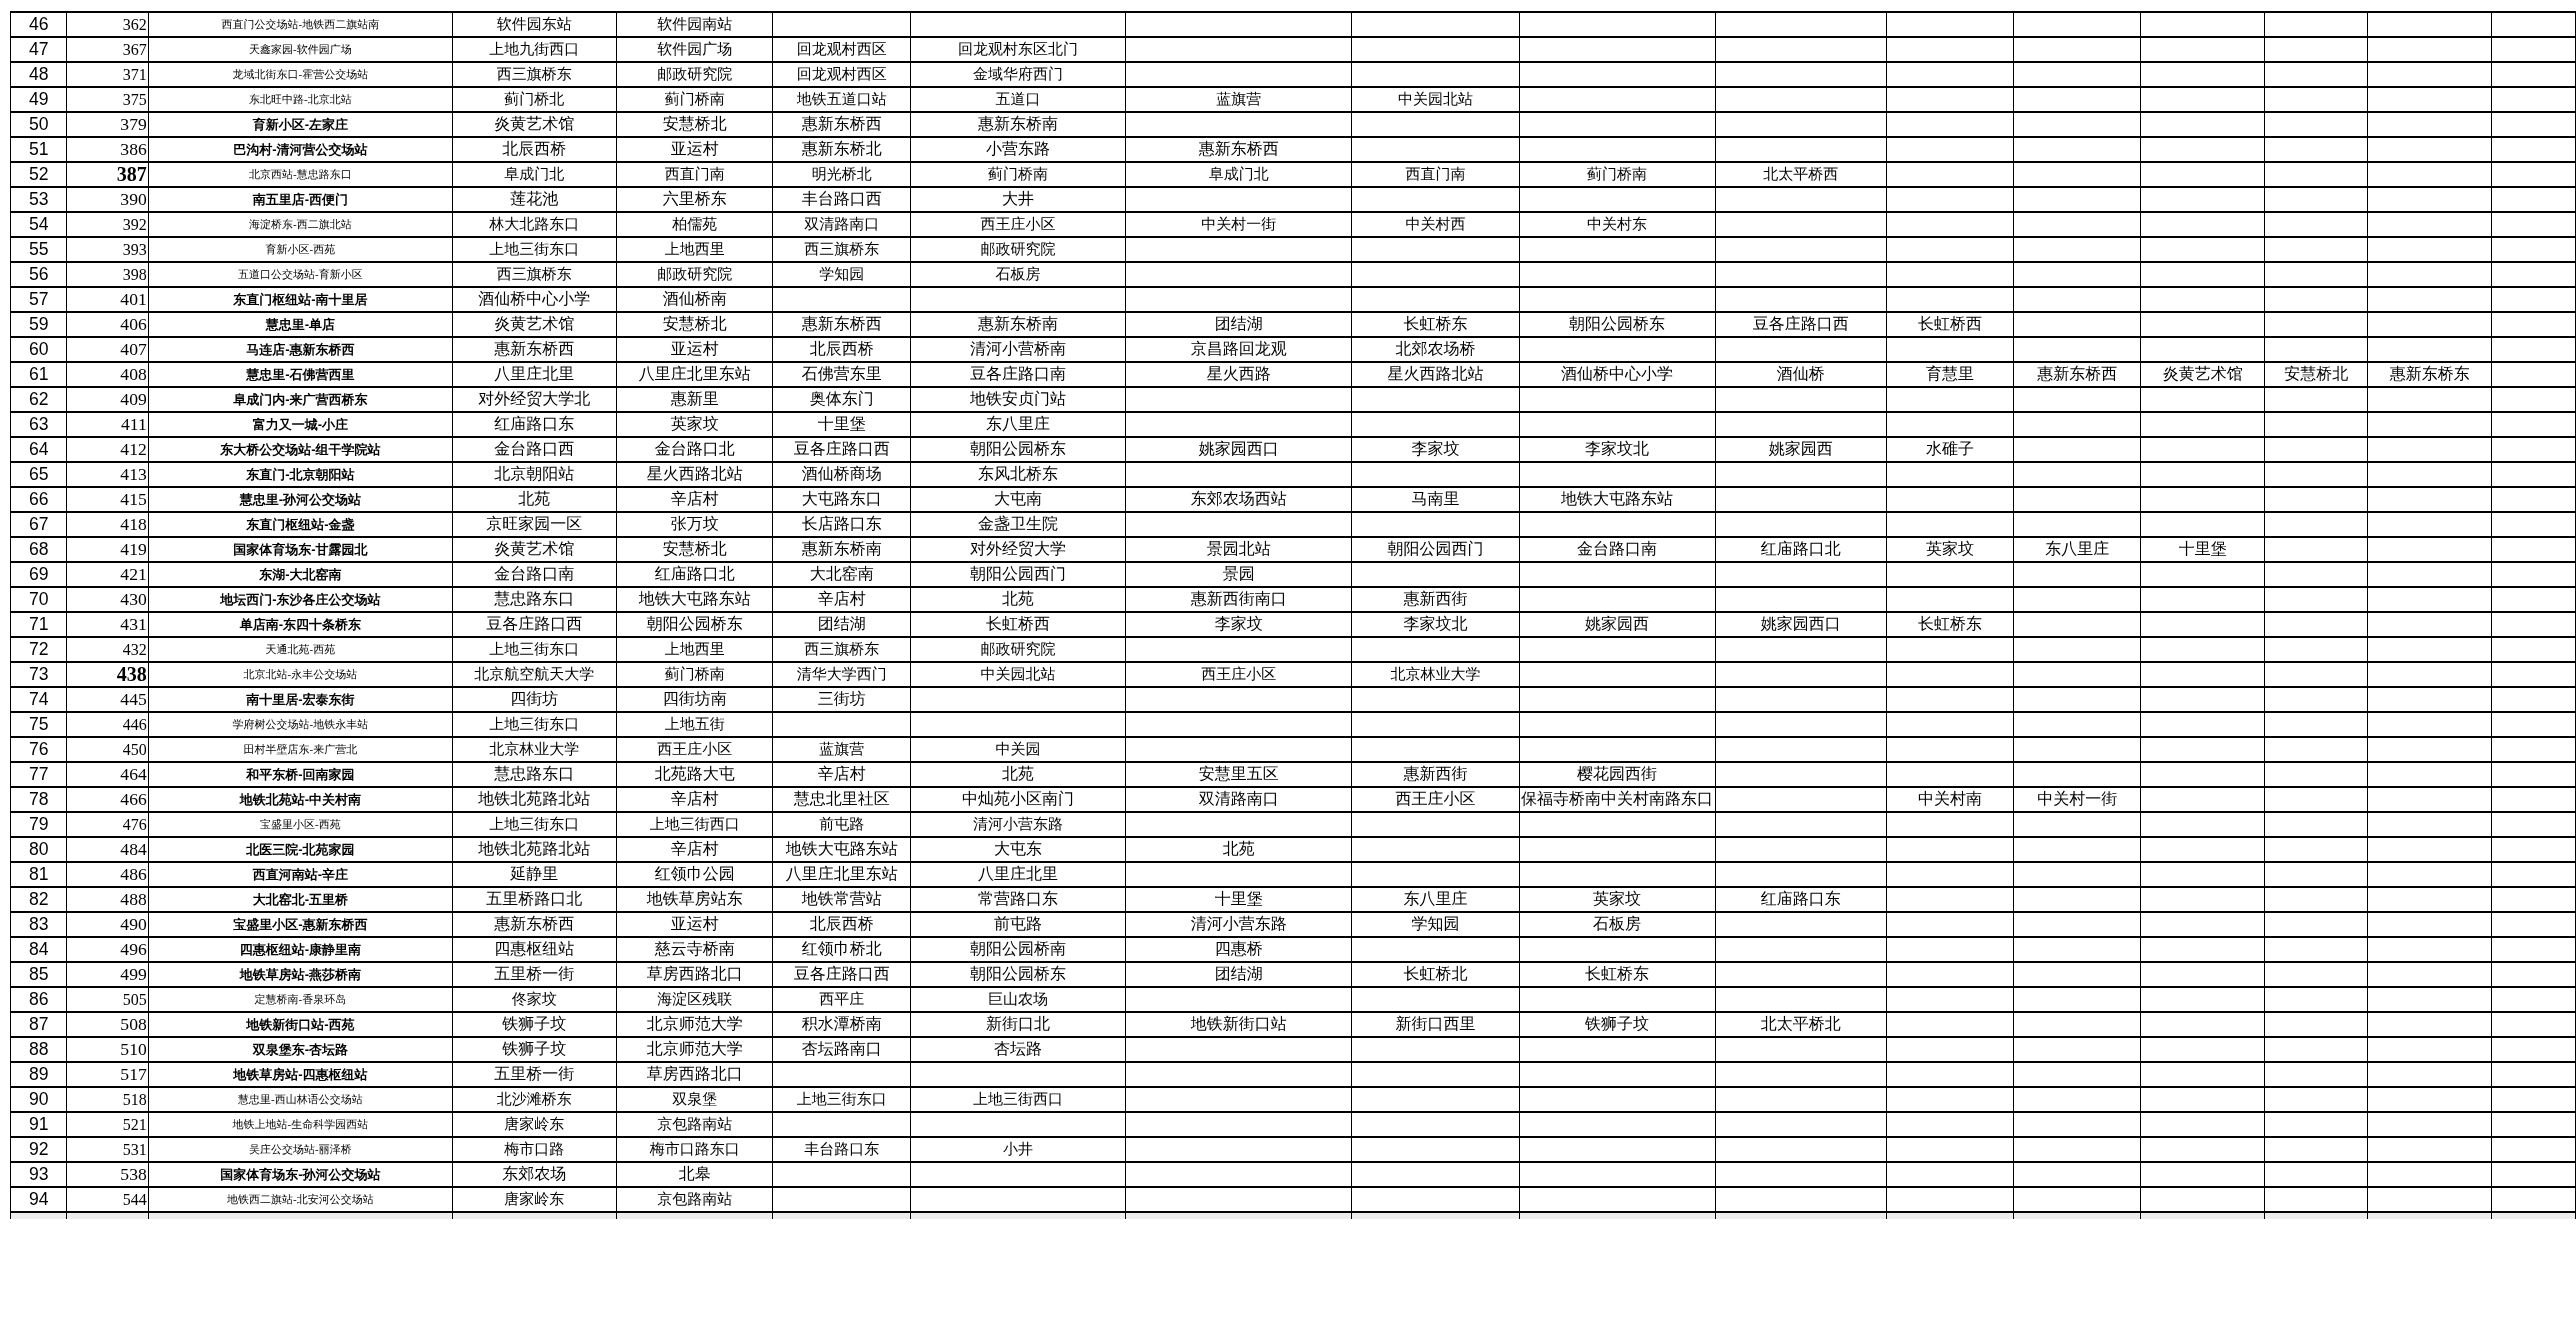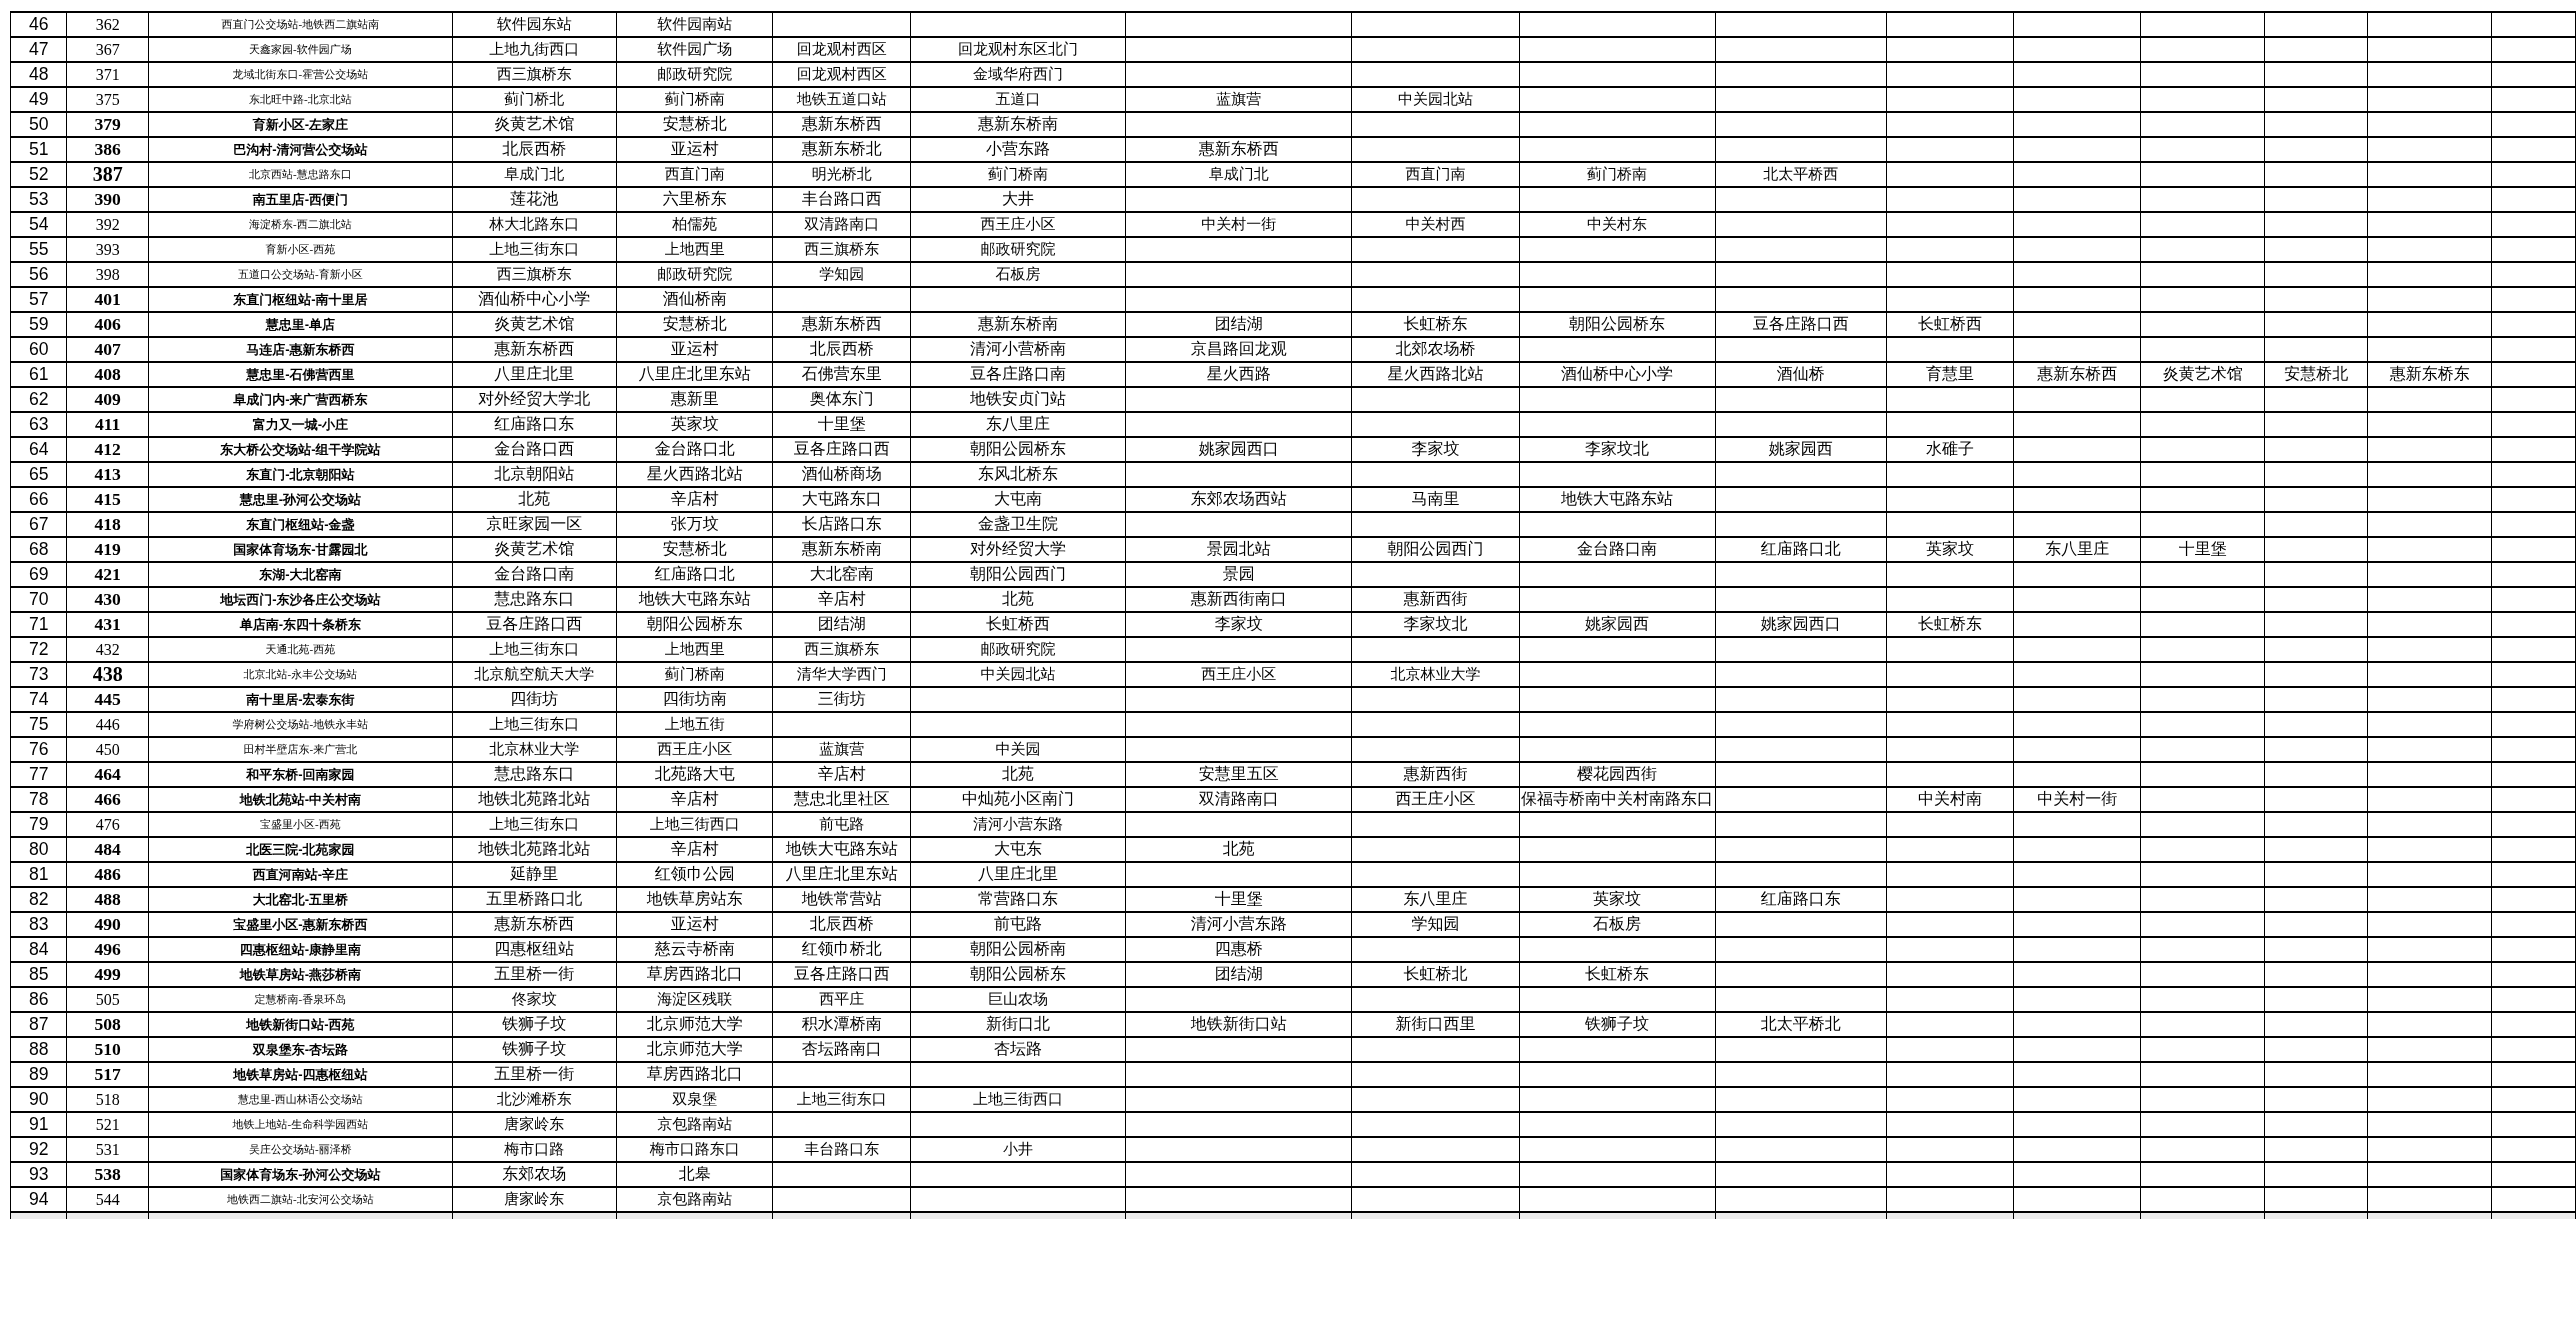--- a/index.html
+++ b/index.html
@@ -4,23 +4,23 @@
 <style>
   html,body{margin:0;padding:0;background:#fff;}
   body{width:2576px;height:1340px;overflow:hidden;position:relative;
        font-family:"Liberation Serif",serif;}
   table{position:absolute;left:10.4px;top:11px;border-collapse:collapse;table-layout:fixed;}
   td{border:1.6px solid #000;border-top-width:2.4px;border-bottom-width:2.4px;
      height:23px;padding:0 1.6px;text-align:center;vertical-align:middle;
      white-space:nowrap;overflow:visible;
      font-size:15px;color:#000;font-family:"Liberation Serif",serif;}
   td.c-idx{font-family:"Liberation Sans",sans-serif;font-size:17.6px;}
-  td.c-route{font-size:16px;}
+  td.c-route{font-size:16px;text-align:right;}
   td.c-name{font-size:11px;}
-  tr.b td.c-route{font-weight:700;font-size:17.6px;}
+  tr.b td.c-route{font-weight:400;font-size:17.6px;}
   tr.b td.c-name{font-weight:700;font-size:13px;font-family:"Liberation Sans",sans-serif;}
   tr.b td.c-stop{font-size:16px;}
   tr.m td.c-route{font-weight:700;font-size:20px;}
   tr.partial td{height:6.4px;background:#ececec;border-bottom-width:0;}
 </style>
 </head>
 <body>
 
 <table>
   <colgroup>

